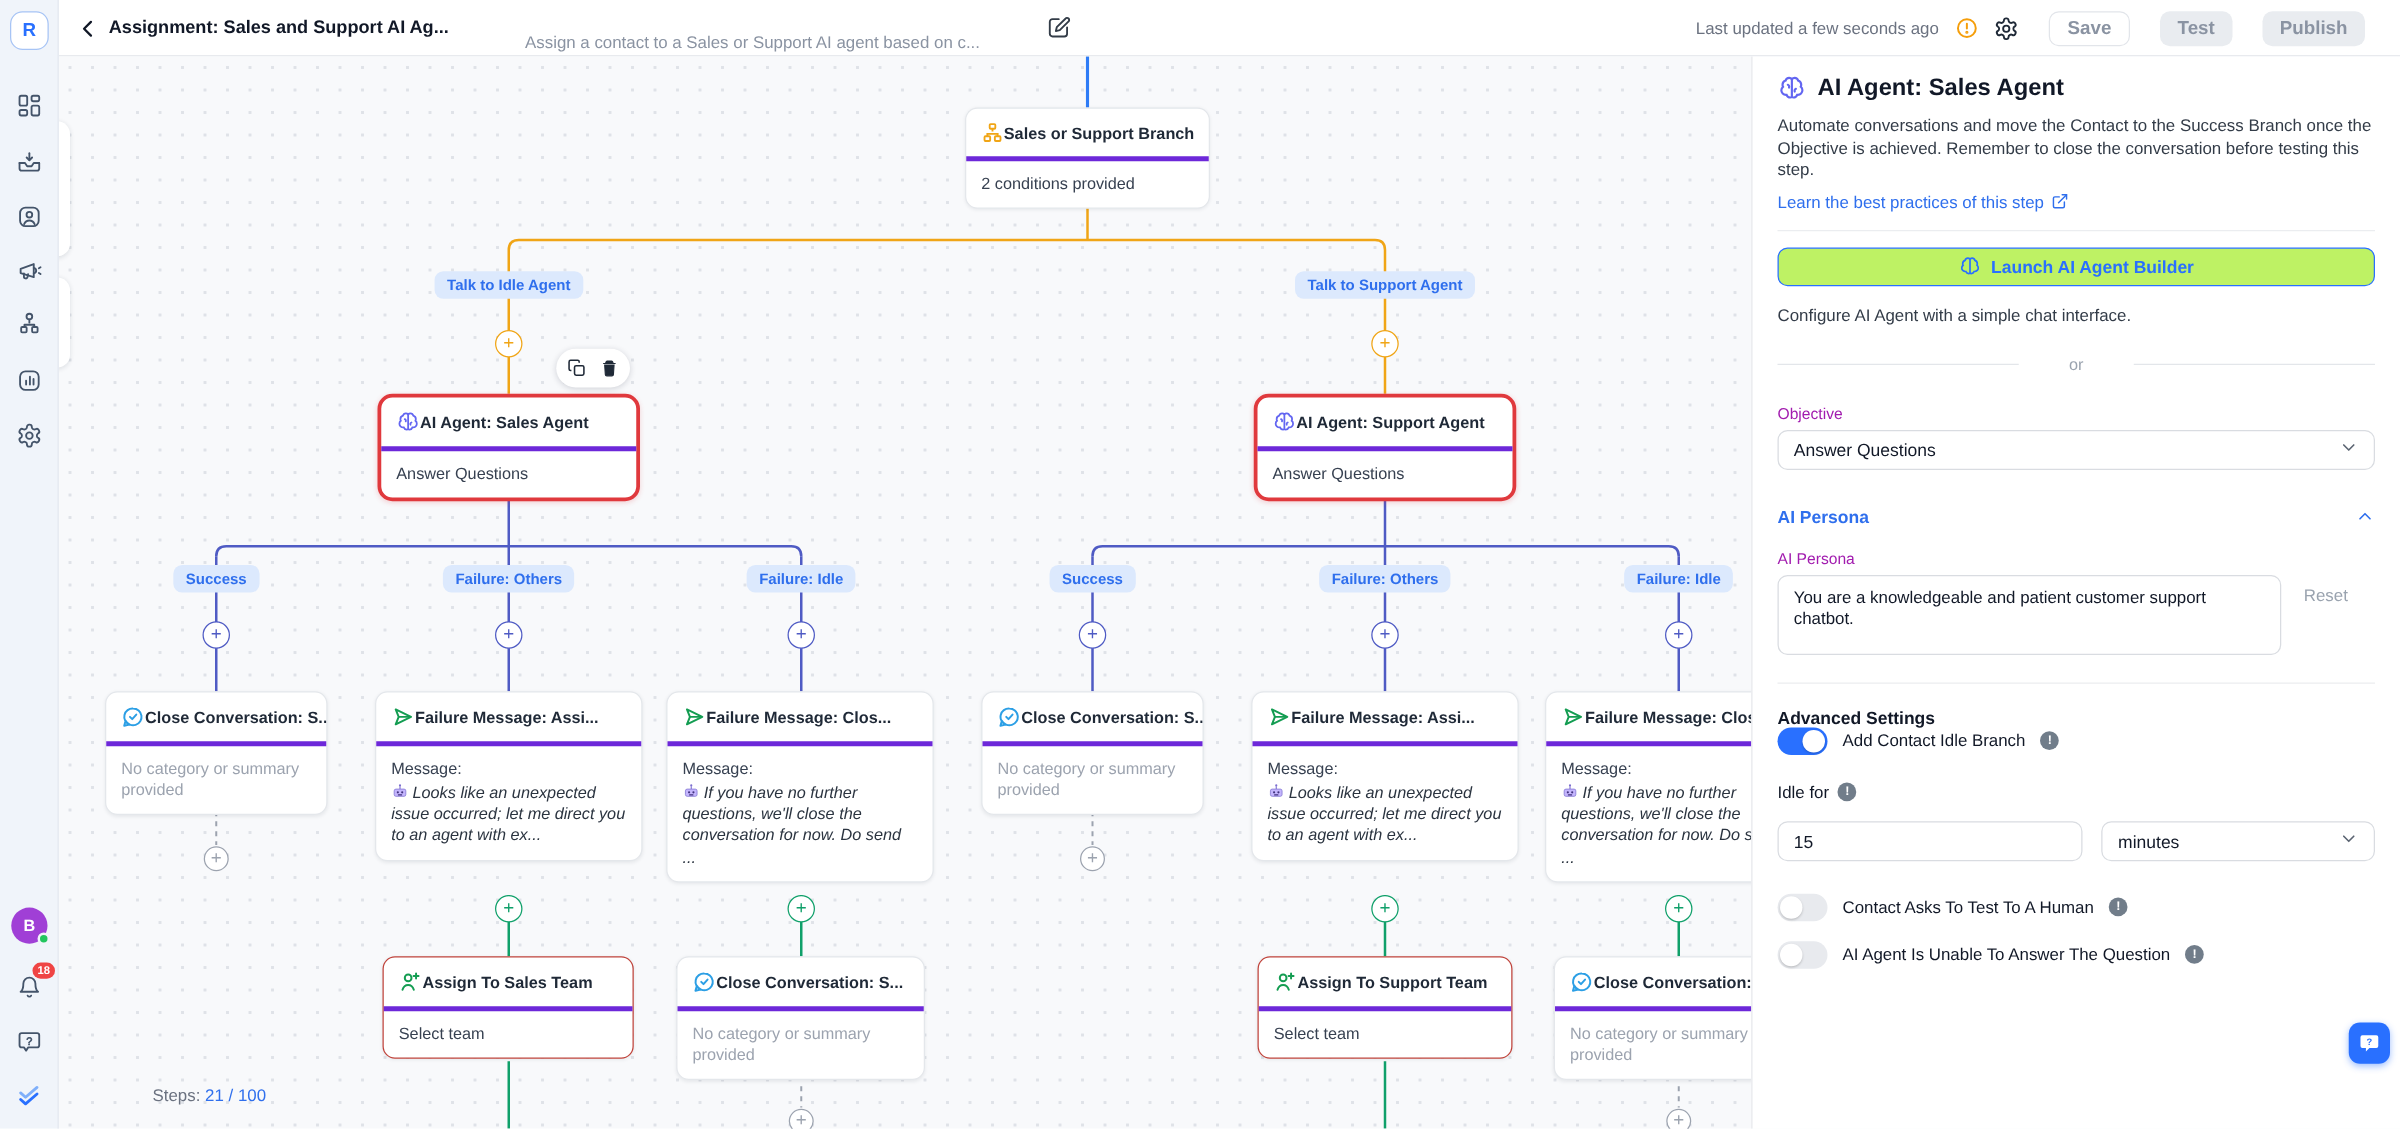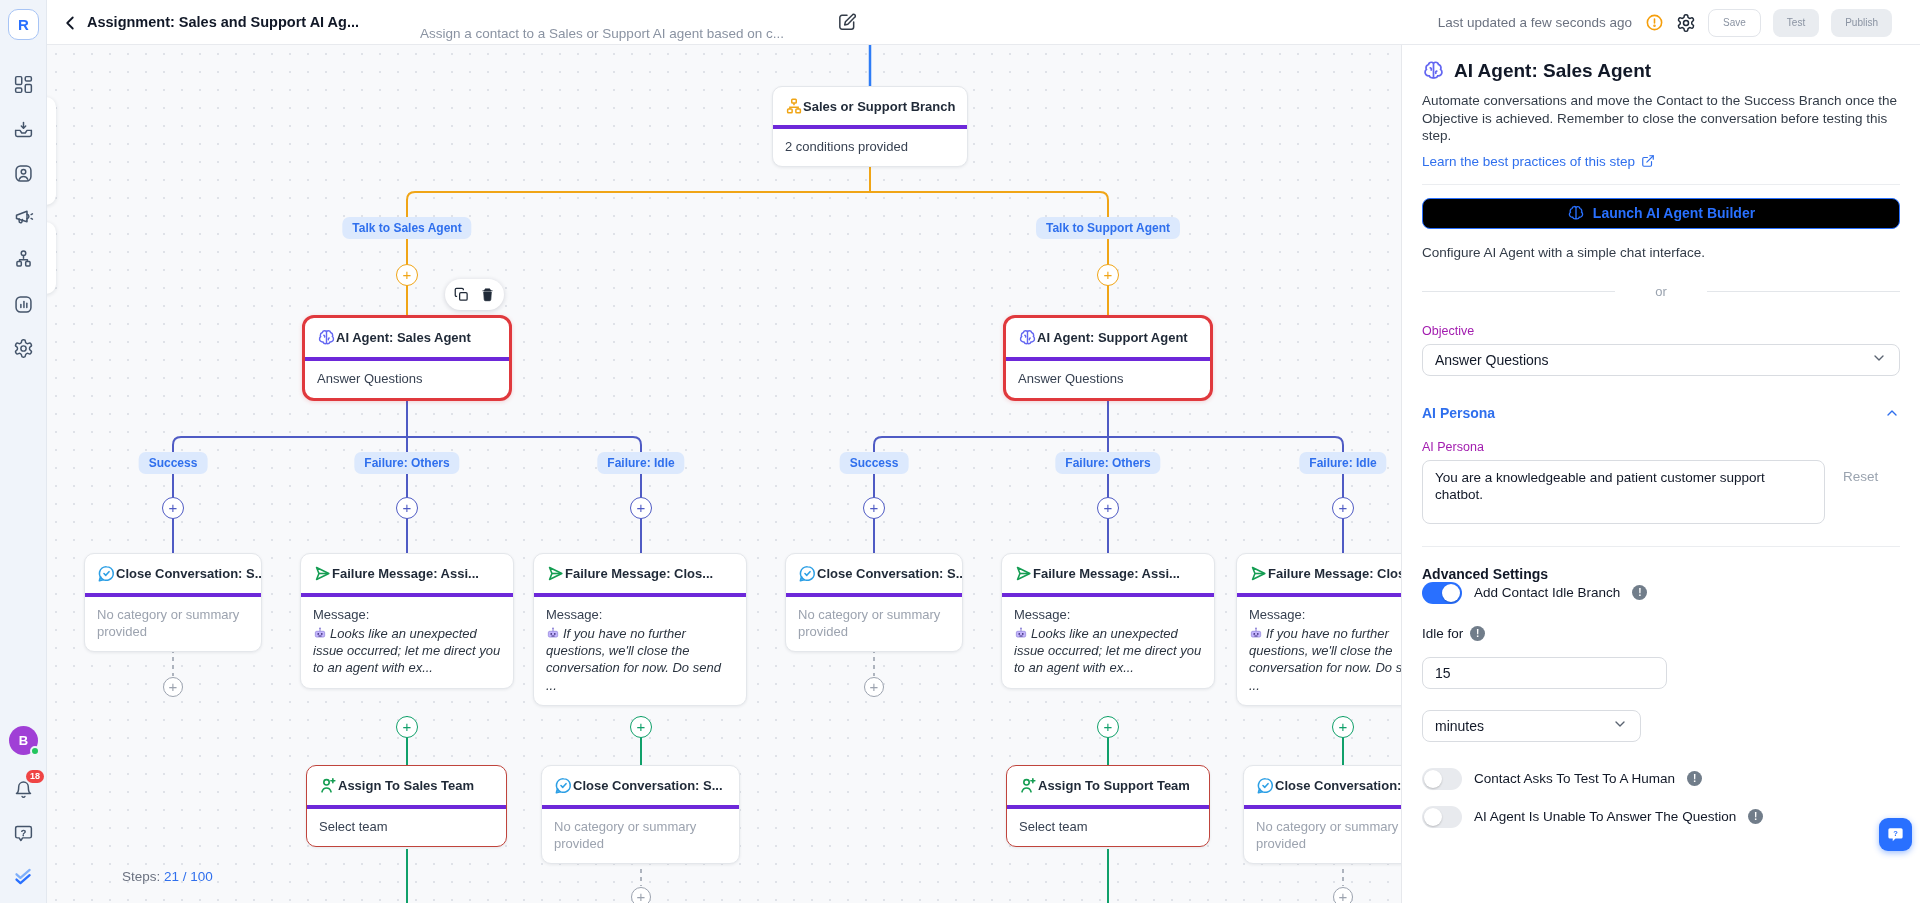--- a/index.html
+++ b/index.html
@@ -16,21 +16,21 @@
   .badge { position:absolute; top:-7px; right:-9px; background:#EF4444; color:#fff; font-size:9px; font-weight:700; border-radius:9px; padding:2px 4px; line-height:1; }
 
   
   #header { position:absolute; left:47px; top:0; width:1873px; height:45px; background:#fff; border-bottom:1px solid #E8EAEE; z-index:25; }
   #back { position:absolute; left:12px; top:12px; width:22px; height:22px; color:#111827; cursor:pointer; }
   #hdr-title { position:absolute; left:40px; top:14px; font-size:14.5px; font-weight:700; color:#111827; white-space:nowrap; }
   #hdr-sub { position:absolute; left:373px; top:26px; font-size:13.5px; color:#8A93A2; white-space:nowrap; }
   #hdr-edit { position:absolute; left:790px; top:12px; width:20px; height:20px; color:#333C48; cursor:pointer; }
   #hdr-right { position:absolute; right:28px; top:0; height:45px; display:flex; align-items:center; gap:12px; }
   #last-updated { font-size:13.5px; color:#6B7280;margin-left:32px; }
-  .hbtn { height:28px; border-radius:8px; font-size:10px; font-weight:400; padding:0 14px; display:flex; align-items:center; cursor:pointer; }
+  .hbtn { height:28px; border-radius:8px; font-size:15px; font-weight:700; padding:0 14px; display:flex; align-items:center; cursor:pointer;margin-left:12px; }
   .hbtn.save { background:#fff; border:1px solid #E2E5EA; color:#8A93A2; }
   .hbtn.gray { background:#E9ECF0; border:none; color:#8A93A2; }
   .hicon { width:20px; height:20px; display:flex; align-items:center; justify-content:center; cursor:pointer; }
 
   
   #canvas { position:absolute; left:47px; top:45px; width:1873px; height:858px; background:#F8F9FB;
             background-image:radial-gradient(#DFE2E8 1.2px, transparent 1.3px); background-size:18px 18px; overflow:hidden; }
   #wires { position:absolute; left:0; top:0; width:1920px; height:903px; z-index:1; pointer-events:none; }
 
   .ctrl-group { position:absolute; left:20px; background:#fff; border-radius:10px; box-shadow:0 1px 4px rgba(20,30,50,.12); display:flex; flex-direction:column; align-items:center; z-index:5; }
@@ -62,42 +62,42 @@
   #steps .lbl { color:#6B7280; }
   #steps .val { color:#2F6FED; }
 
   
   #panel { position:absolute; left:1401px; top:45px; width:519px; height:858px; background:#fff; border-left:1px solid #E6E8EC; z-index:20; padding:14px 20px 0; }
   #p-title-row { display:flex; align-items:center; gap:9px; }
   #p-title { font-size:19px; font-weight:700; color:#111827; }
   #p-link { margin-top:9px; display:flex; align-items:center; gap:6px; color:#2F6FED; font-size:13.5px; cursor:pointer; }
   #p-desc { margin-top:10px; font-size:13.5px; color:#333C48; line-height:1.3; }
   .p-hr { border:none; border-top:1px solid #EBEDF0; margin-top:15px; }
-  #launch-btn { margin-top:13px; height:31px; width:100%; border:1.5px solid #2970FF; background:#000000; border-radius:8px; color:#2970FF; font-size:14px; font-weight:600; display:flex; align-items:center; justify-content:center; gap:8px; cursor:pointer; font-family:inherit; }
+  #launch-btn { margin-top:13px; height:31px; width:100%; border:1.5px solid #2970FF; background:#bef264; border-radius:8px; color:#2970FF; font-size:14px; font-weight:600; display:flex; align-items:center; justify-content:center; gap:8px; cursor:pointer; font-family:inherit; }
   #launch-cap { margin-top:16px; font-size:13.5px; color:#333C48; }
   #or-row { margin-top:24px; display:flex; align-items:center; gap:40px; }
   #or-row .line { flex:1; border-top:1px solid #E3E6EA; }
   #or-row .or { font-size:13px; color:#9AA3AF; }
   .f-label { margin-top:25px; font-size:12.5px; color:#a21caf; font-weight:500; }
   .select, .input { margin-top:6px; height:32px; border:1px solid #D9DCE1; border-radius:8px; background:#fff; display:flex; align-items:center; padding:0 12px; font-size:14px; color:#111827; cursor:pointer; }
   .select .chev { margin-left:auto; color:#5B6472; }
   #obj-help { margin-top:11px; font-size:12.8px; color:#333C48; }
   #persona-hdr { margin-top:29px; display:flex; align-items:center; justify-content:space-between; cursor:pointer; }
   #persona-hdr .t { font-size:14px; font-weight:600; color:#2F6FED; }
   #persona-row { margin-top:6px; display:flex; align-items:flex-start; gap:18px; }
   #persona-box { width:403px; height:64px; border:1px solid #D9DCE1; border-radius:8px; padding:8px 12px; font-size:13.5px; color:#111827; line-height:1.3; font-family:inherit; resize:none; }
   #reset { font-size:13.5px; color:#9AA3AF; padding-top:9px; cursor:pointer; }
   #adv { margin-top:19px; font-size:14px; font-weight:700; color:#111827; }
   .toggle-row { display:flex; align-items:center; gap:12px; font-size:13.5px; color:#111827; }
   .tgl { width:40px; height:22px; border-radius:11px; position:relative; flex:0 0 auto; cursor:pointer; }
   .tgl.on { background:#2970FF; } .tgl.off { background:#E8EAEE; }
   .tgl .knob { position:absolute; top:2px; width:18px; height:18px; border-radius:50%; background:#fff; box-shadow:0 1px 2px rgba(0,0,0,.2); }
   .tgl.on .knob { right:2px; } .tgl.off .knob { left:2px; }
   .info { width:15px; height:15px; border-radius:50%; background:#717D8A; color:#fff; font-size:10px; font-weight:700; display:inline-flex; align-items:center; justify-content:center; flex:0 0 auto; }
-  #idle-row { margin-top:10px; display:flex; gap:15px;flex-direction:column; }
+  #idle-row { margin-top:10px; display:flex; gap:15px; }
   #idle-input { width:245px; } #idle-unit { width:219px; }
   #idle-label { margin-top:22px; font-size:13.5px; color:#111827; display:flex; align-items:center; gap:7px; }
 
   #chat-widget { position:absolute; left:1879px; top:818px; width:33px; height:33px; border-radius:9px; background:#2970FF; z-index:40; display:flex; align-items:center; justify-content:center; box-shadow:0 2px 6px rgba(41,112,255,.45); cursor:pointer; }
 </style>
 </head>
 <body>
 
 <div id="app">
 
@@ -278,21 +278,21 @@
           <rect x="9" y="3" width="6" height="5" rx="1"></rect>
           <path d="M12 8v3M6.5 16v-2.5h11V16"></path>
           <rect x="3.5" y="16" width="6" height="5" rx="1"></rect>
           <rect x="14.5" y="16" width="6" height="5" rx="1"></rect>
         </svg>
         <span>Sales or Support Branch</span>
       </div>
     <div class="node-body">2 conditions provided</div>
   </div>
 
-  <div class="pill" style="left:407px; top:217px;">Talk to Sales Agent</div>
+  <div class="pill" style="left:407px; top:217px;">Talk to Idle Agent</div>
   <div class="pill" style="left:1108px; top:217px;">Talk to Support Agent</div>
 
   <div class="plus yellow" style="left:407px; top:275px;">
       <span>+</span>
     </div>
   <div class="plus yellow" style="left:1108px; top:275px;">
       <span>+</span>
     </div>
 
   <div id="node-toolbar">

